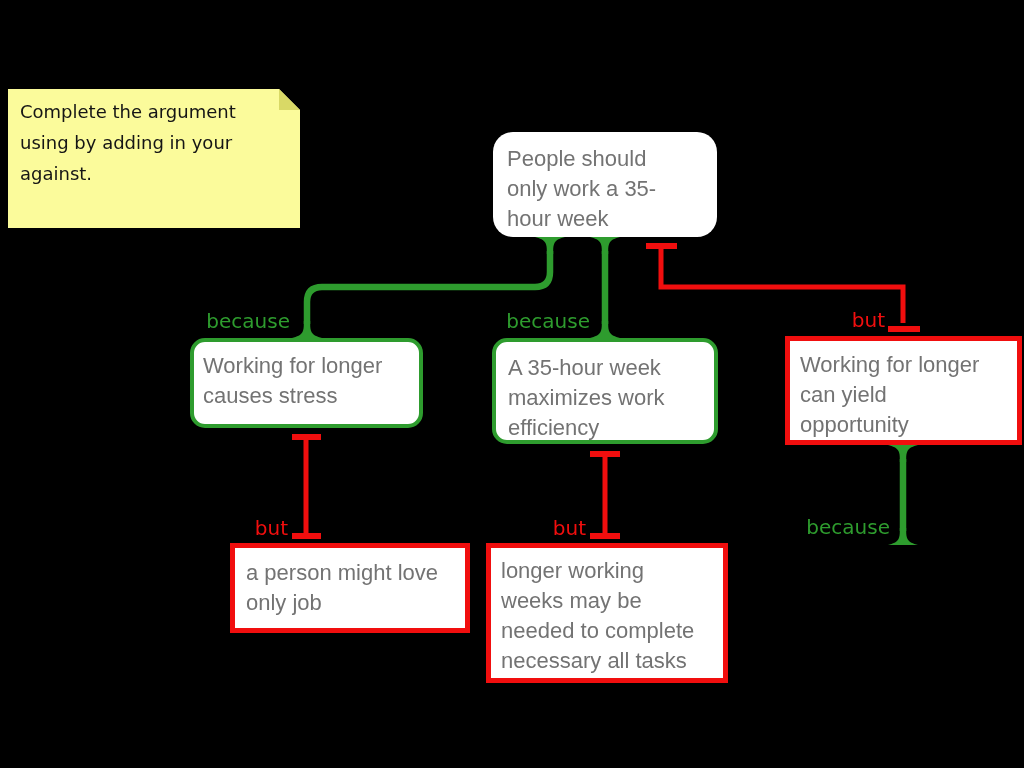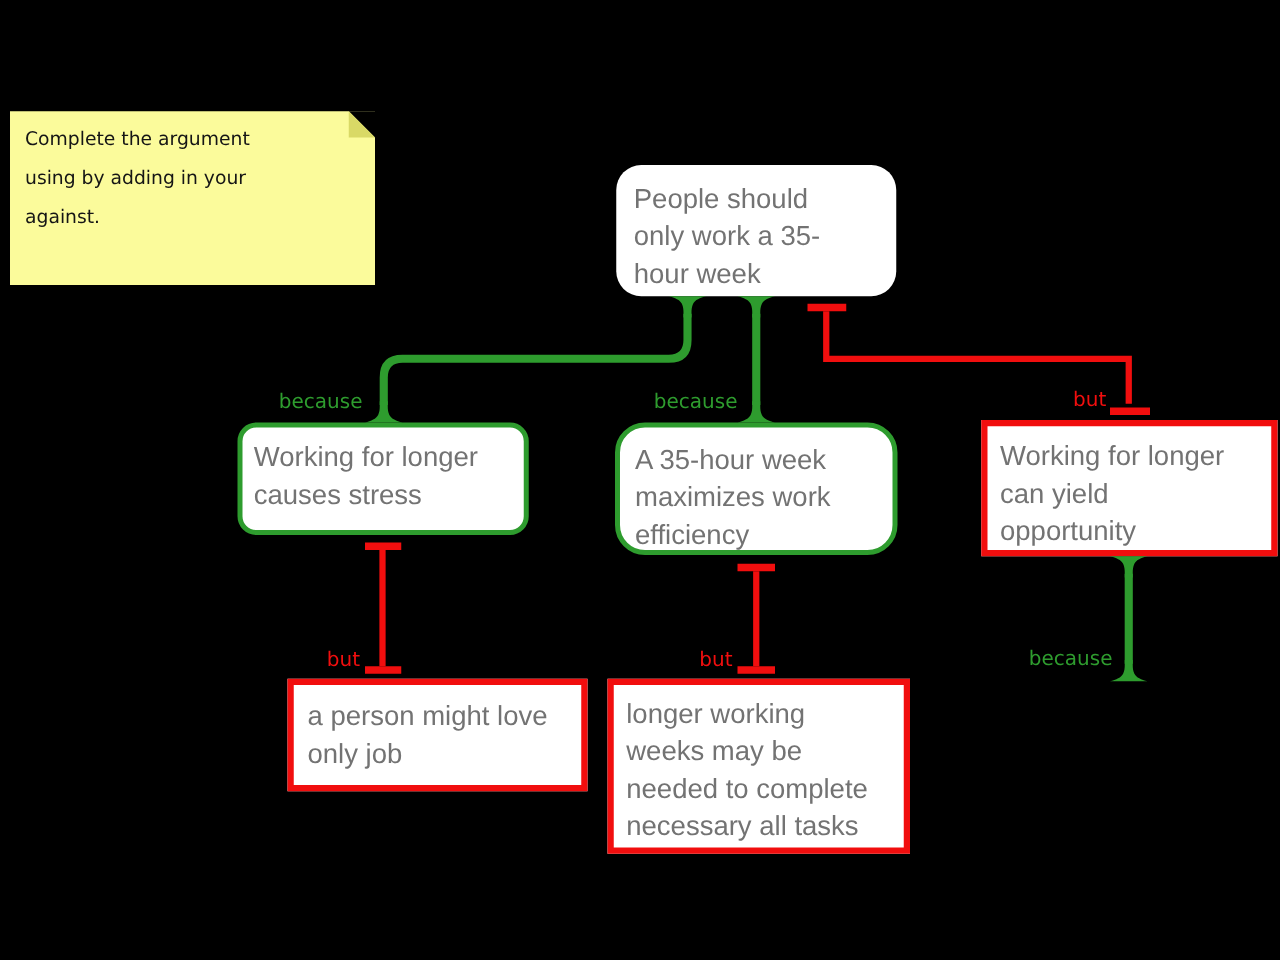--- a/index.html
+++ b/index.html
@@ -2,53 +2,53 @@
 <html><head>
 <meta charset="utf-8">
 <style>
   html,body{margin:0;padding:0;background:#000;}
   .canvas{position:relative;width:1024px;height:768px;background:#000;overflow:hidden;
           font-family:"Liberation Sans",sans-serif;}
 
   
   .note{position:absolute;left:8px;top:89px;width:292px;height:139px;background:#FBFB9B;
         box-sizing:border-box;padding:7px 6px 0 12px;color:#151515;
-        font-family:"DejaVu Sans",sans-serif;font-size:15px;line-height:31px;}
+        font-family:"DejaVu Sans",sans-serif;font-size:18px;line-height:31px;}
   .note::before{content:"";position:absolute;top:0;right:0;width:0;height:0;
         border-top:21px solid #000;border-left:21px solid transparent;}
   .note::after{content:"";position:absolute;top:0;right:0;width:0;height:0;
         border-bottom:21px solid #D9D966;border-right:21px solid transparent;}
   .note .nline{white-space:nowrap;}
 
   
   .box{position:absolute;background:#fff;box-sizing:border-box;color:#737373;
        font-size:22px;line-height:30px;z-index:1;}
   .rounded{border-radius:15px;}
   .green-border{border:4px solid #2E9C2E;}
   .red-border{border:5px solid #F10E0E;}
   .bline{white-space:nowrap;}
 
   .box-main{left:493px;top:132px;width:224px;height:105px;border-radius:20px;padding:12px 0 0 14px;}
   .box-r1{left:190px;top:338px;width:233px;height:90px;padding:9px 0 0 9px;}
-  .box-r2{left:492px;top:338px;width:226px;height:106px;padding:11px 0 0 12px;border-radius:24px;}
+  .box-r2{left:492px;top:338px;width:226px;height:106px;padding:11px 0 0 12px;}
   .box-o1{left:785px;top:336px;width:237px;height:109px;padding:9px 0 0 10px;}
   .box-b1{left:187px;top:543px;width:240px;height:90px;padding:10px 0 0 11px;margin-left:43px;}
   .box-b2{left:486px;top:543px;width:242px;height:140px;padding:8px 0 13px 10px;}
   .box-r3{left:785px;top:545px;width:233px;height:87px;padding-top:28px;text-align:center;}
 
   
   svg.connectors{position:absolute;left:0;top:0;z-index:2;pointer-events:none;}
   .gf{fill:#2E9C2E;}
   .gs{stroke:#2E9C2E;stroke-width:6.5;fill:none;}
   .rs{stroke:#F10E0E;stroke-width:5;fill:none;}
   .rb{stroke:#F10E0E;stroke-width:6;fill:none;}
 
   
   .clabel{position:absolute;width:110px;text-align:right;z-index:3;
-          font-family:"DejaVu Sans",sans-serif;font-size:16px;line-height:16px;}
+          font-family:"DejaVu Sans",sans-serif;font-size:20px;line-height:16px;}
   .lgreen{color:#2E9C2E;}
   .lred{color:#F10E0E;}
   .lbl-because1{left:180px;top:313px;}
   .lbl-because2{left:480px;top:313px;}
   .lbl-but0{left:775px;top:312px;}
   .lbl-but1{left:178px;top:520px;}
   .lbl-but2{left:476px;top:520px;}
   .lbl-because3{left:780px;top:519px;}
 </style>
 </head>

